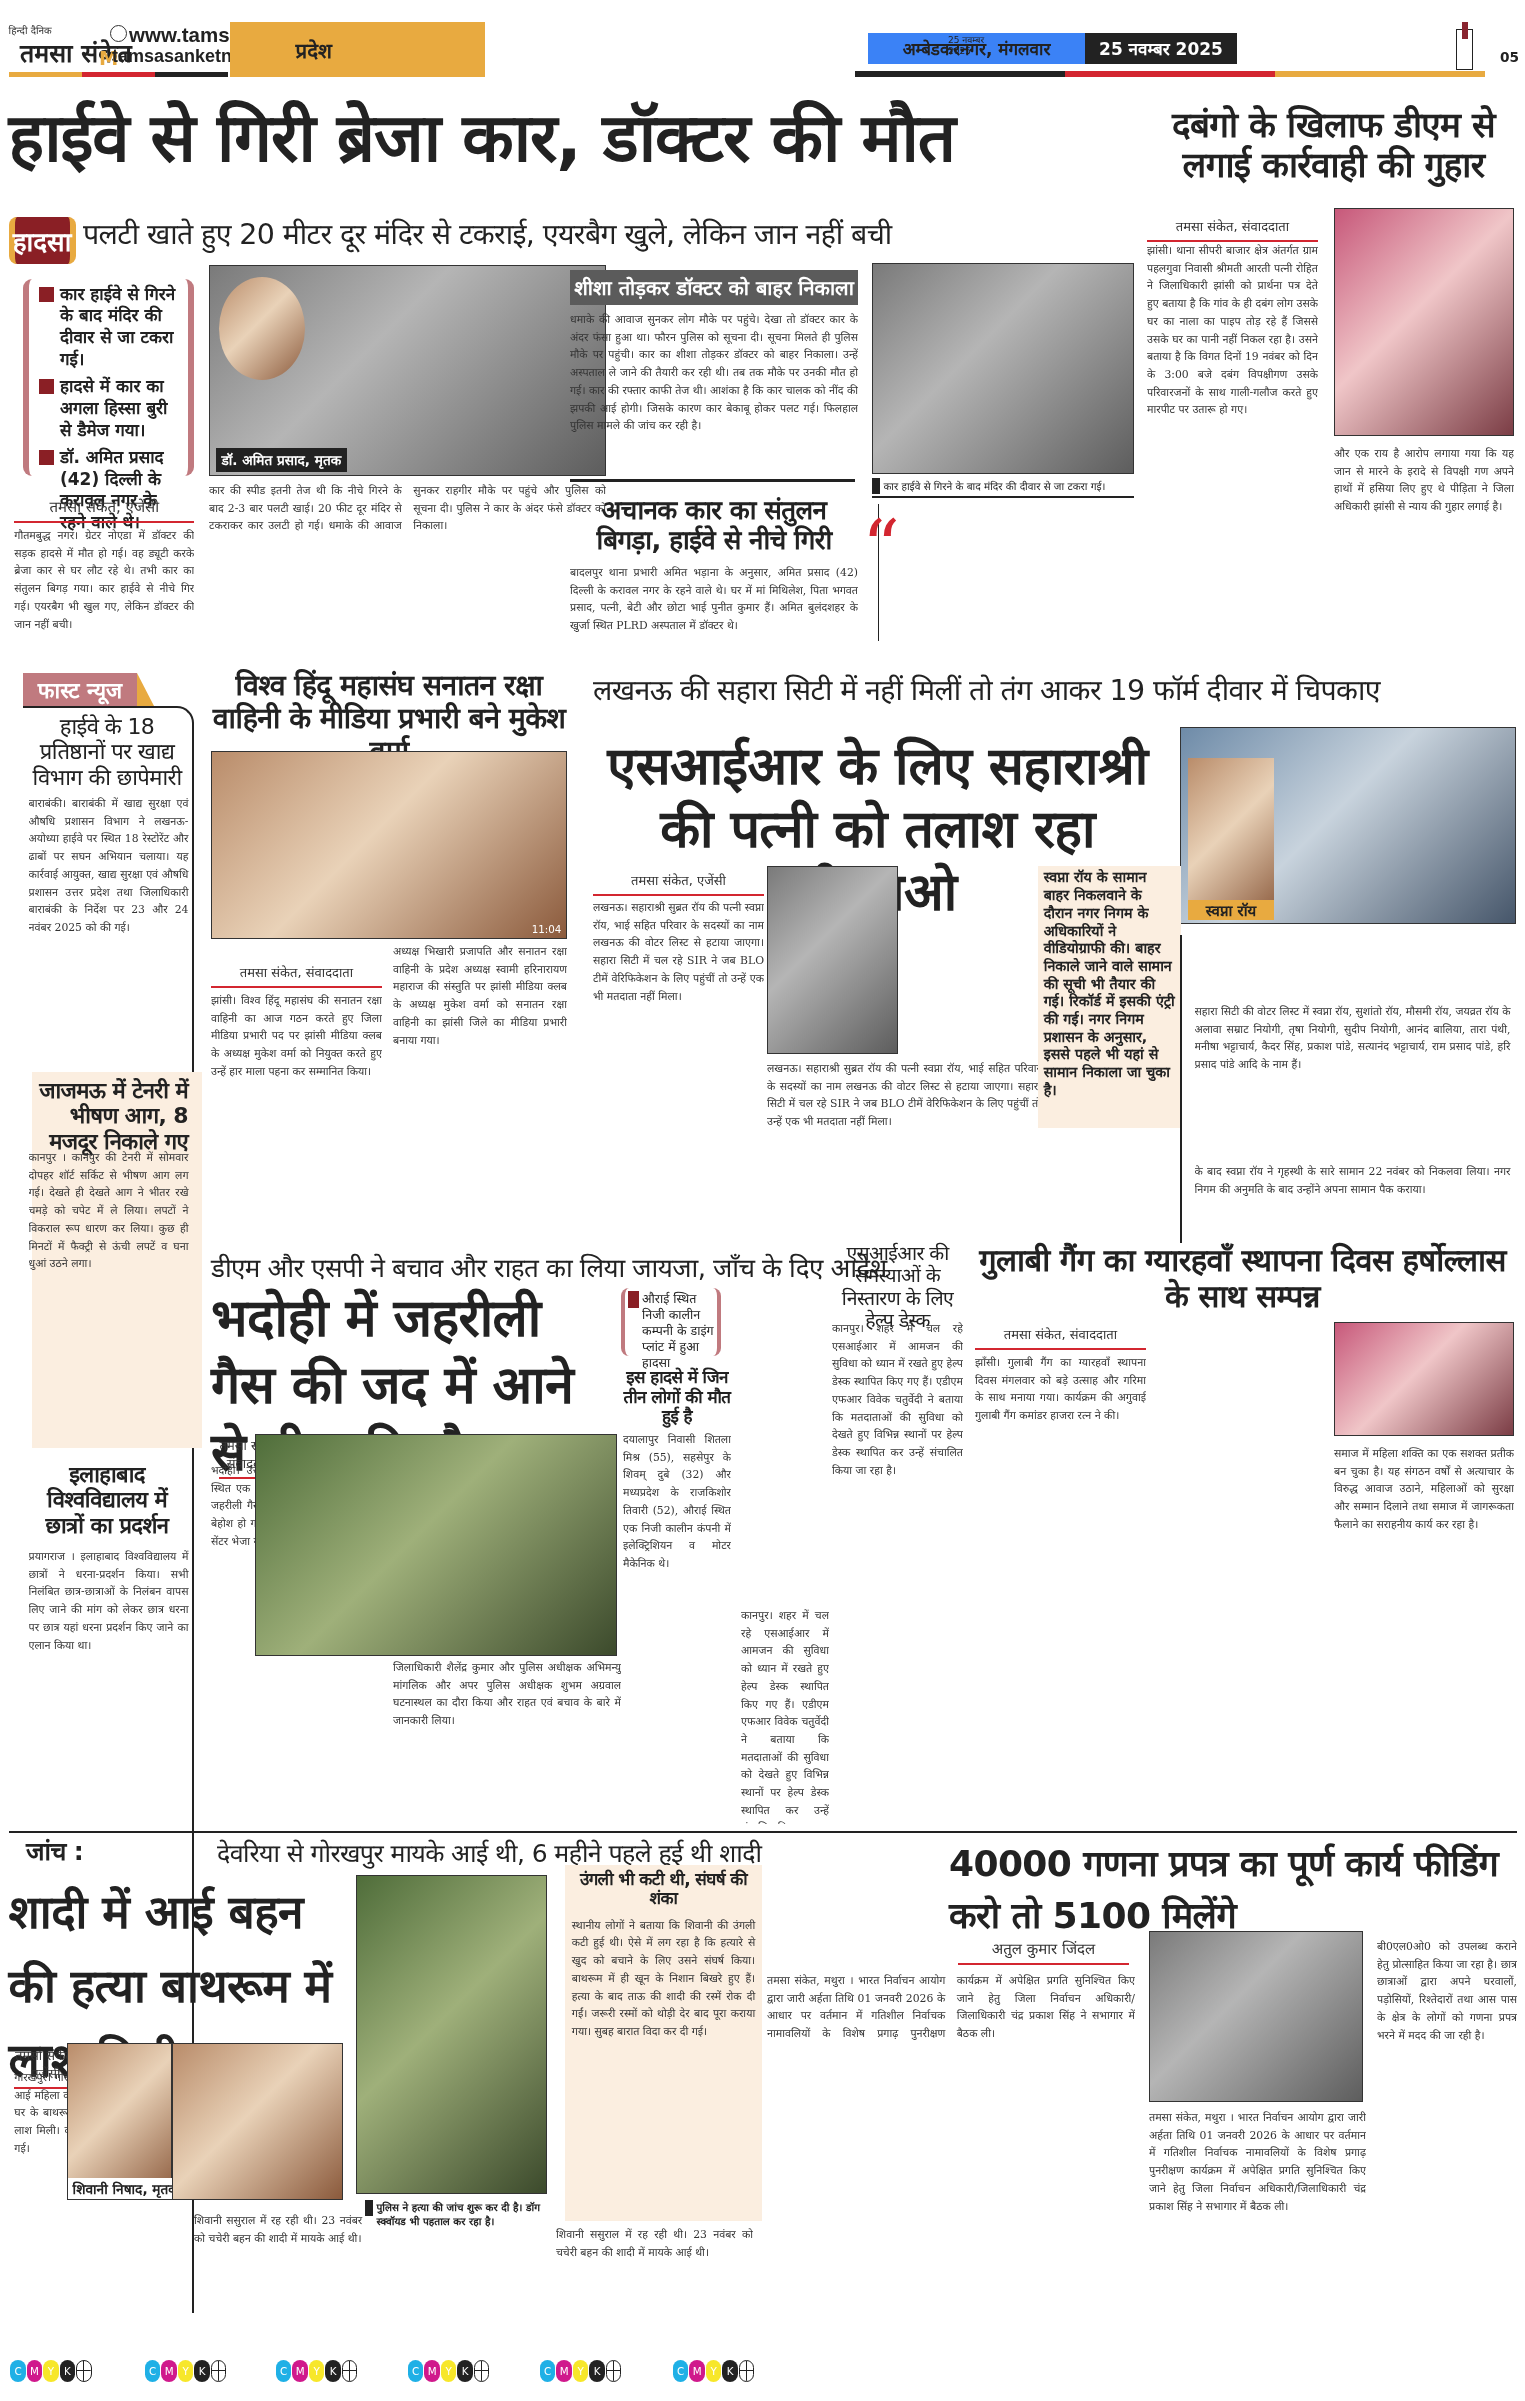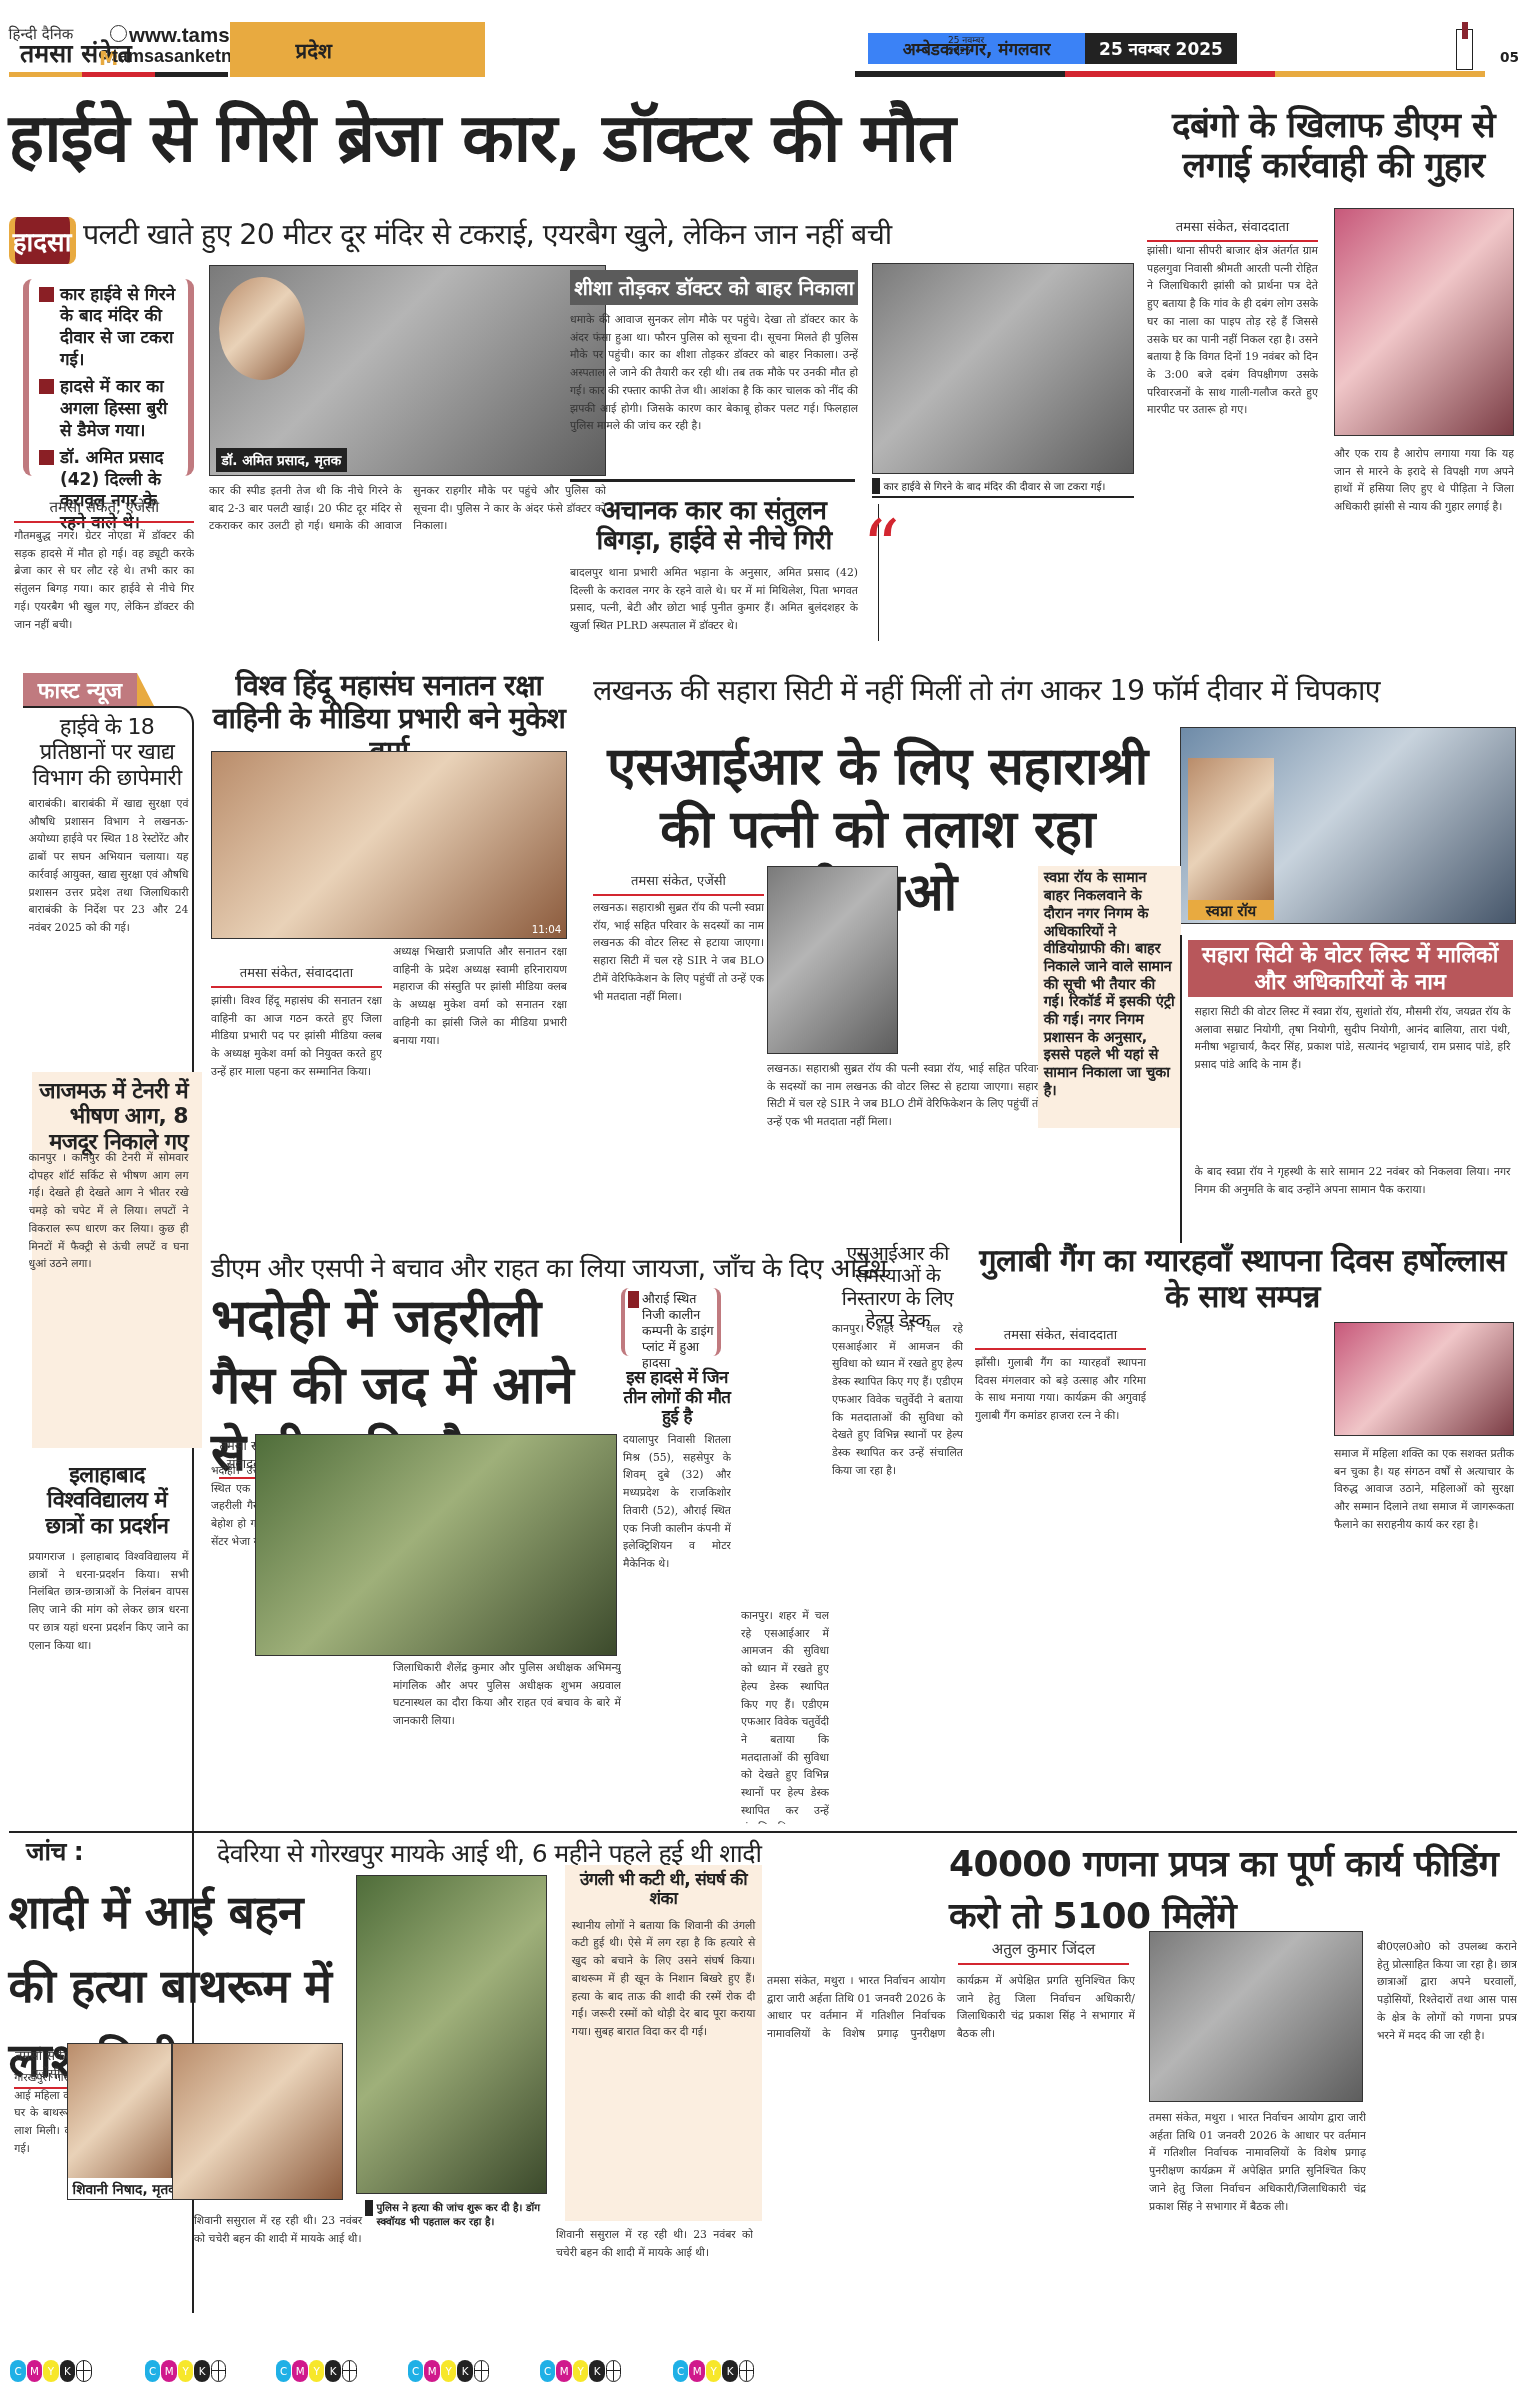--- a/index.html
+++ b/index.html
@@ -16,21 +16,21 @@
   .photo.pink{background:linear-gradient(135deg,#c7587a,#f0c6c8 45%,#7b3d45);}
   .caption{font-size:11.4px;color:#222;}
   .sidebox{background:#fbeee0;margin-left:9px;}
   .rule{background:#222;}
   .tag{color:#fff;font-weight:bold;}
 </style>
 </head>
 <body>
 
 <div class="abs" style="left:0;top:0;width:1526px;height:71px;">
-  <div class="abs" style="left:8.6px;top:23px;font-size:15px;color:#333;">हिन्दी दैनिक</div>
+  <div class="abs" style="left:8.6px;top:23px;font-size:10px;color:#333;">हिन्दी दैनिक</div>
   <div class="abs" style="left:20px;top:35px;font-size:25px;font-weight:bold;color:#222;">तमसा संकेत</div>
   <span class="abs" style="left:110px;top:24.5px;width:17px;height:17px;border:1.7px solid #333;border-radius:50%;"></span>
   <div class="abs" style="left:129px;top:23px;font-size:20.5px;font-weight:bold;color:#222;font-family:'Liberation Sans',sans-serif;">www.tamsasanket.com</div>
   <span class="abs" style="left:99px;top:47px;font-size:19.4px;font-weight:bold;color:#e8aa40;">M</span>
   <div class="abs" style="left:112px;top:46px;font-size:18px;font-weight:bold;color:#222;font-family:'Liberation Sans',sans-serif;">tamsasanketnews24@gmail.com</div>
   <div class="abs" style="left:8.6px;top:72px;width:219px;height:4.6px;display:flex;">
     <div style="flex:1;background:#e8aa40"></div>
       <div style="flex:1;background:#d32630"></div>
       <div style="flex:1;background:#222"></div>
   </div>
@@ -143,21 +143,20 @@
 <div class="abs byline" style="left:593px;top:871px;width:171px;font-size:13px;">तमसा संकेत, एजेंसी</div>
 <div class="abs body-text" style="left:593px;top:899px;width:171px;height:342px;overflow:hidden;">लखनऊ। सहाराश्री सुब्रत रॉय की पत्नी स्वप्ना रॉय, भाई सहित परिवार के सदस्यों का नाम लखनऊ की वोटर लिस्ट से हटाया जाएगा। सहारा सिटी में चल रहे SIR ने जब BLO टीमें वेरिफिकेशन के लिए पहुंचीं तो उन्हें एक भी मतदाता नहीं मिला।</div>
 <div class="abs photo" style="left:767px;top:866px;width:131px;height:188px;"></div>
 <div class="abs body-text" style="left:767px;top:1060px;width:274px;height:182px;overflow:hidden;">लखनऊ। सहाराश्री सुब्रत रॉय की पत्नी स्वप्ना रॉय, भाई सहित परिवार के सदस्यों का नाम लखनऊ की वोटर लिस्ट से हटाया जाएगा। सहारा सिटी में चल रहे SIR ने जब BLO टीमें वेरिफिकेशन के लिए पहुंचीं तो उन्हें एक भी मतदाता नहीं मिला।</div>
 
 <div class="abs sidebox" style="left:1029px;top:866px;width:143px;height:262px;padding:3.4px 5.7px;">
   <div style="font-size:14.3px;line-height:17.7px;font-weight:bold;color:#222;">स्वप्ना रॉय के सामान बाहर निकलवाने के दौरान नगर निगम के अधिकारियों ने वीडियोग्राफी की। बाहर निकाले जाने वाले सामान की सूची भी तैयार की गई। रिकॉर्ड में इसकी एंट्री की गई। नगर निगम प्रशासन के अनुसार, इससे पहले भी यहां से सामान निकाला जा चुका है।</div>
 </div>
 
 <div class="abs" style="left:1180px;top:935px;width:336px;height:308px;border-left:2.3px solid #222;">
-  <div class="abs" style="left:5.7px;top:4.6px;width:325px;height:57px;background:#b8575b;color:#fff;font-size:21.7px;font-weight:bold;line-height:27px;text-align:center;padding-top:1.1px;">सहारा सिटी के वोटर लिस्ट में मालिकों और अधिकारियों के नाम</div>
   <div class="abs body-text" style="left:12.5px;top:68px;width:316px;height:151px;overflow:hidden;">सहारा सिटी की वोटर लिस्ट में स्वप्ना रॉय, सुशांतो रॉय, मौसमी रॉय, जयव्रत रॉय के अलावा सम्राट नियोगी, तृषा नियोगी, सुदीप नियोगी, आनंद बालिया, तारा पंथी, मनीषा भट्टाचार्य, कैदर सिंह, प्रकाश पांडे, सत्यानंद भट्टाचार्य, राम प्रसाद पांडे, हरि प्रसाद पांडे आदि के नाम हैं।</div>
   <div class="abs body-text" style="left:12.5px;top:228px;width:316px;height:74px;overflow:hidden;">के बाद स्वप्ना रॉय ने गृहस्थी के सारे सामान 22 नवंबर को निकलवा लिया। नगर निगम की अनुमति के बाद उन्होंने अपना सामान पैक कराया।</div>
 </div>
 
 <div class="abs hl" style="left:211px;top:1254px;width:747px;font-size:26px;font-weight:normal;">डीएम और एसपी ने बचाव और राहत का लिया जायजा, जाँच के दिए आदेश</div>
 <div class="abs hl" style="left:211px;top:1285px;width:405px;font-size:52px;line-height:67px;">भदोही में जहरीली गैस की जद में आने से तीन की मौत</div>
 <div class="abs" style="left:621px;top:1288px;width:100px;height:68px;border-left:4.6px solid #c07a7f;border-right:4.6px solid #c07a7f;border-radius:8px;padding:3.4px;display:flex;gap:3.4px;">
   <span style="width:10.3px;height:17px;background:#8a1f25;flex:none;"></span>
   <span style="font-size:12.5px;line-height:16px;color:#222;">औराई स्थित निजी कालीन कम्पनी के डाइंग प्लांट में हुआ हादसा</span>
 </div>

